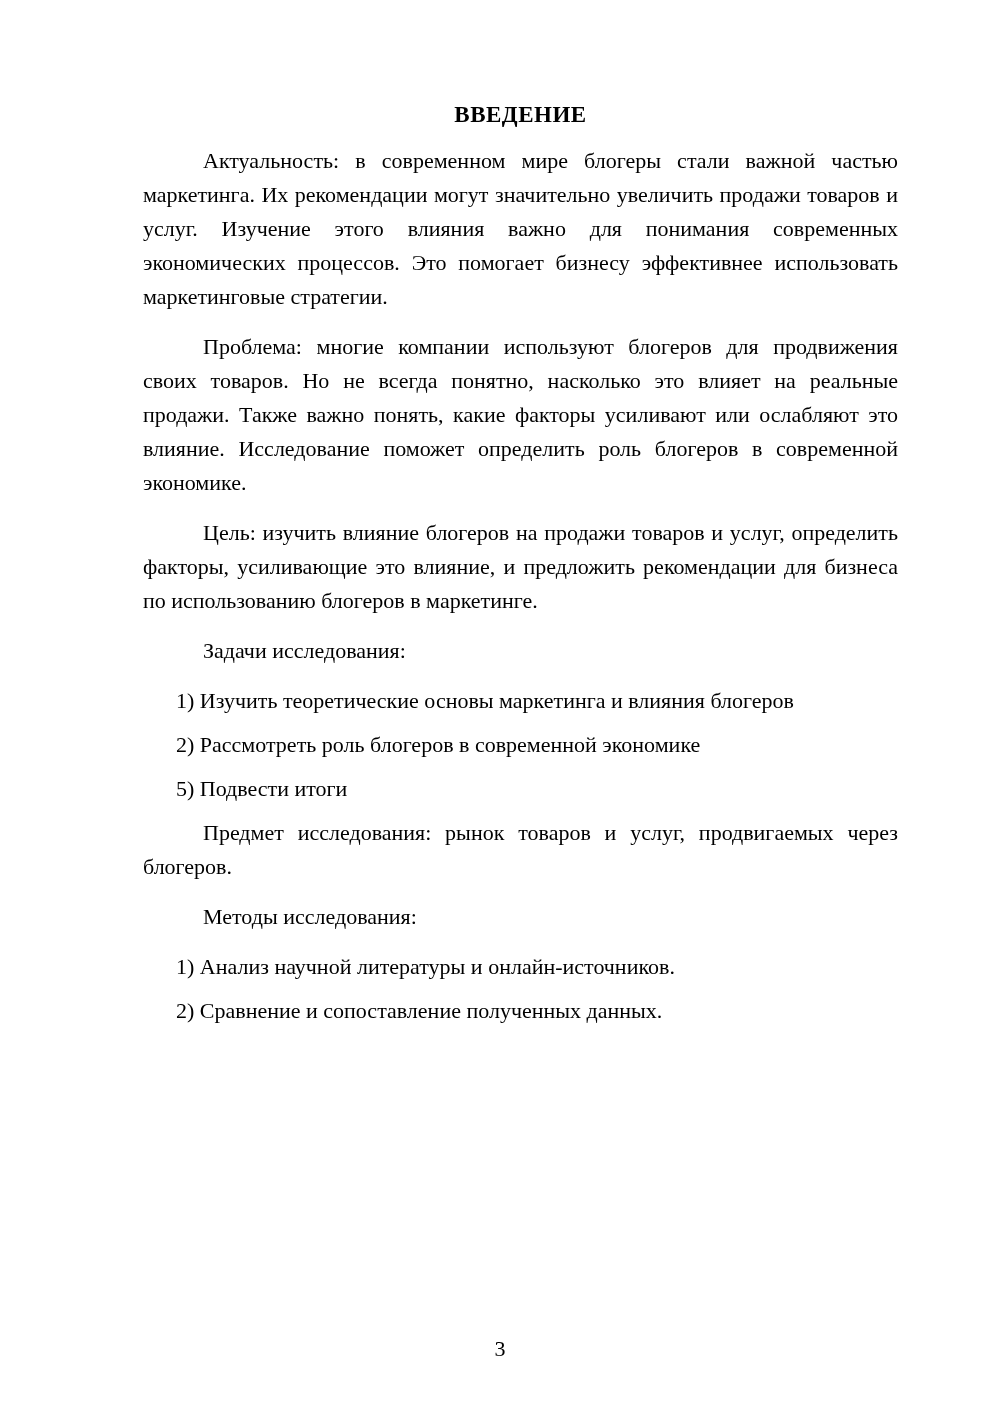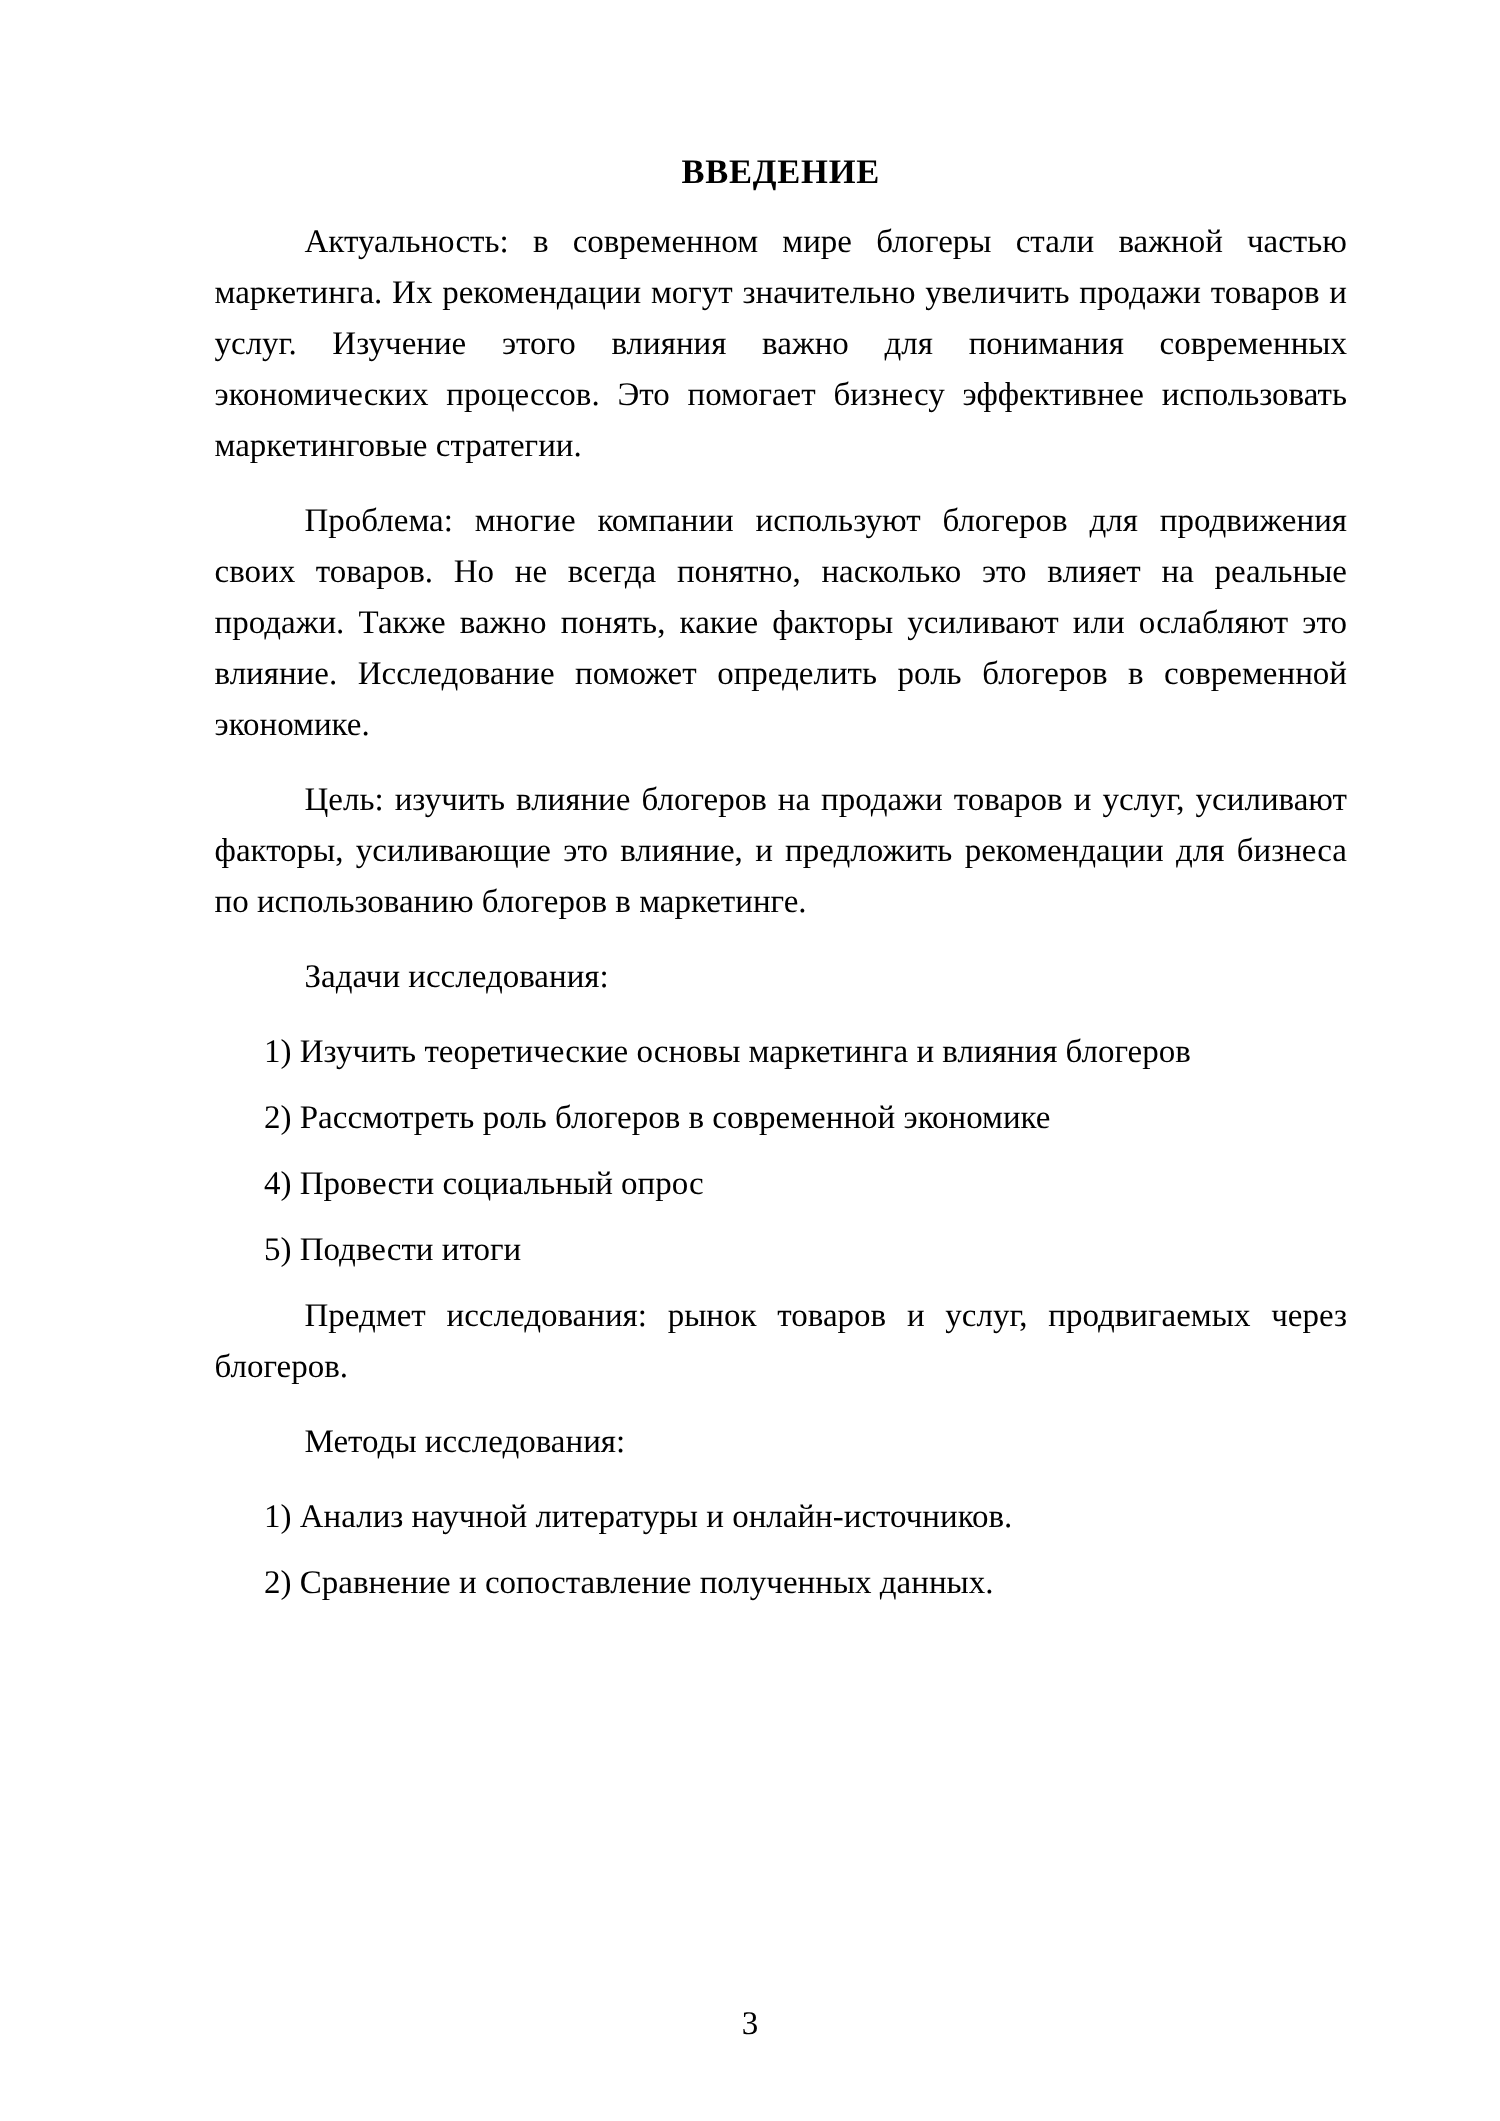--- a/index.html
+++ b/index.html
@@ -55,25 +55,24 @@
   }
 </style>
 </head>
 <body>
 
 <div class="page">
   <h1 class="doc-title">ВВЕДЕНИЕ</h1>
   <div>
       <p class="paragraph">Актуальность: в современном мире блогеры стали важной частью маркетинга. Их рекомендации могут значительно увеличить продажи товаров и услуг. Изучение этого влияния важно для понимания современных экономических процессов. Это помогает бизнесу эффективнее использовать маркетинговые стратегии.</p>
       <p class="paragraph">Проблема: многие компании используют блогеров для продвижения своих товаров. Но не всегда понятно, насколько это влияет на реальные продажи. Также важно понять, какие факторы усиливают или ослабляют это влияние. Исследование поможет определить роль блогеров в современной экономике.</p>
-      <p class="paragraph">Цель: изучить влияние блогеров на продажи товаров и услуг, усиливают факторы, усиливающие это влияние, и предложить рекомендации для бизнеса по использованию блогеров в маркетинге.</p>
+      <p class="paragraph">Цель: изучить влияние блогеров на продажи товаров и услуг, определить факторы, усиливающие это влияние, и предложить рекомендации для бизнеса по использованию блогеров в маркетинге.</p>
       <p class="paragraph">Задачи исследования:</p>
       <p class="list-item">1) Изучить теоретические основы маркетинга и влияния блогеров</p>
       <p class="list-item">2) Рассмотреть роль блогеров в современной экономике</p>
-      <p class="list-item">4) Провести социальный опрос</p>
       <p class="list-item">5) Подвести итоги</p>
       <p class="paragraph">Предмет исследования: рынок товаров и услуг, продвигаемых через блогеров.</p>
       <p class="paragraph">Методы исследования:</p>
       <p class="list-item">1) Анализ научной литературы и онлайн-источников.</p>
       <p class="list-item">2) Сравнение и сопоставление полученных данных.</p>
     </div>
 </div>
 
 <div class="page-number">3</div>
 

